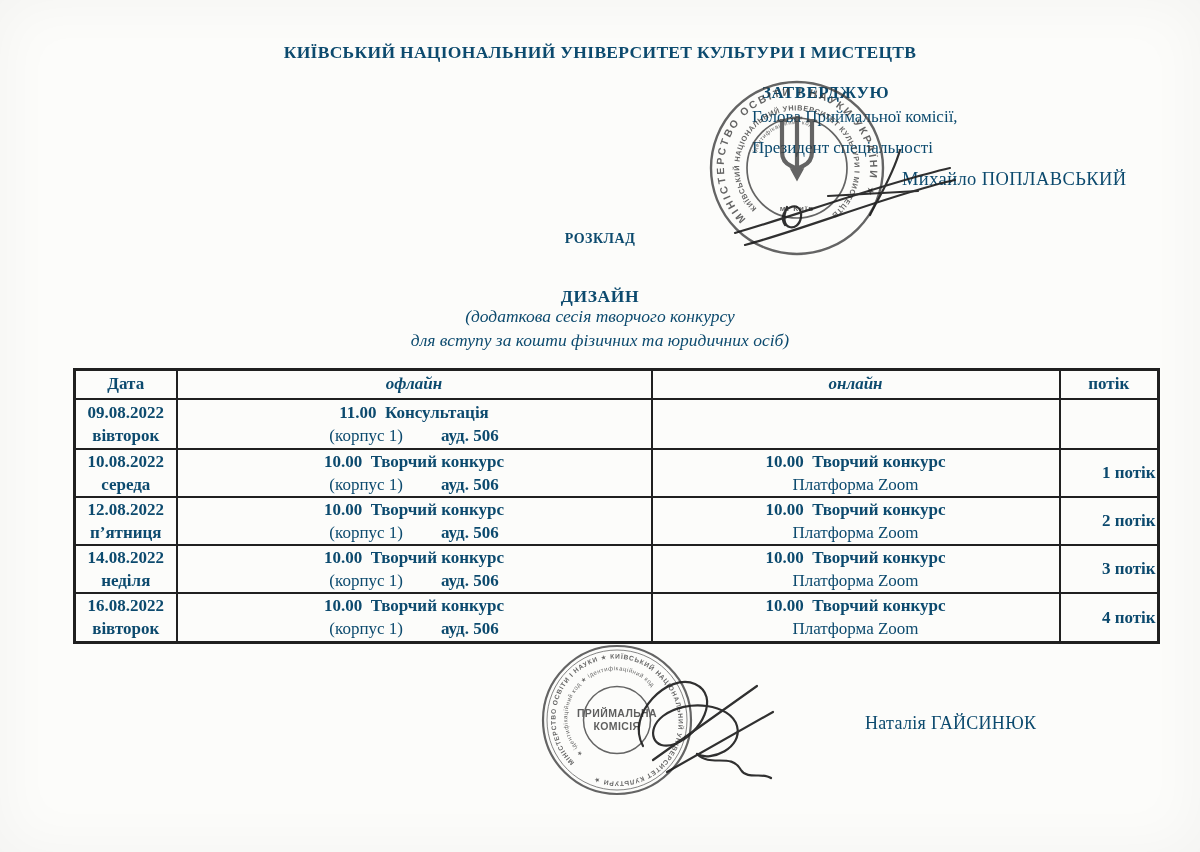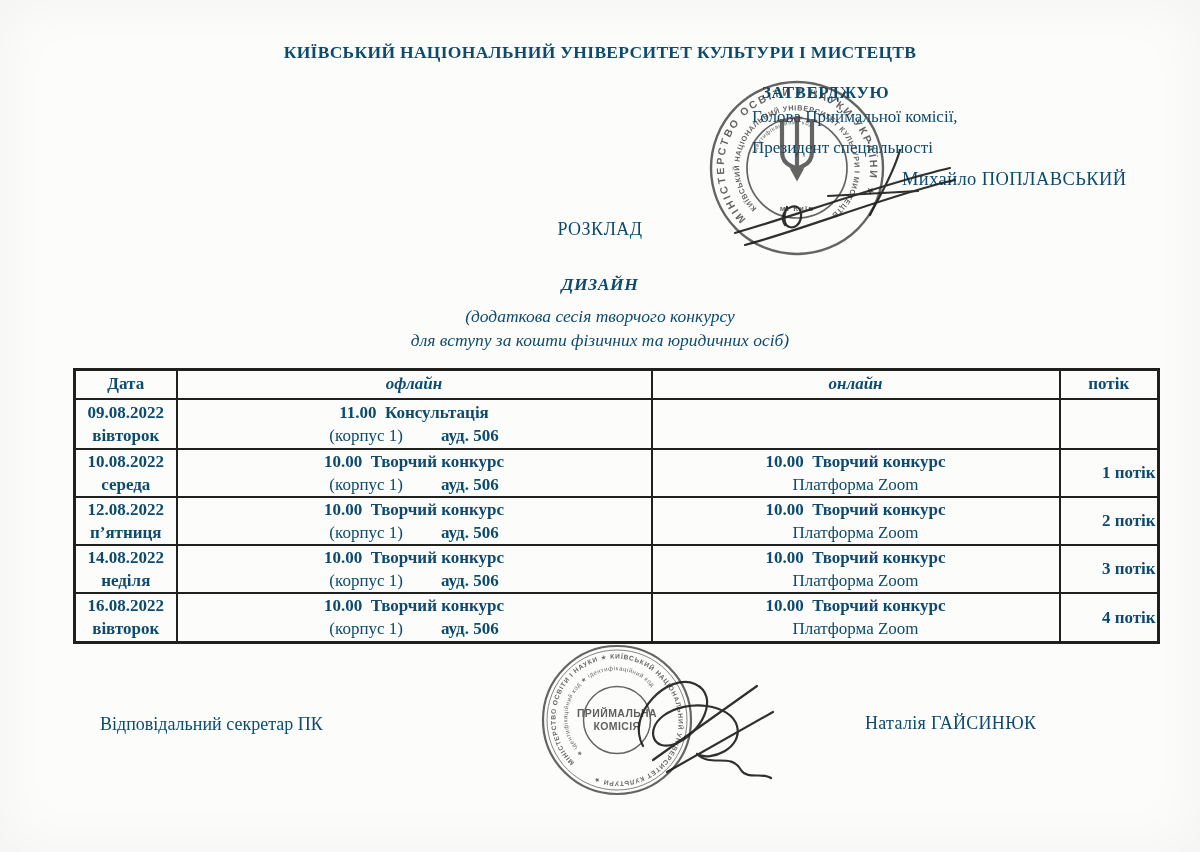--- a/index.html
+++ b/index.html
@@ -14,23 +14,23 @@
   .center{left:0;width:100%;text-align:center;}
   .pre{white-space:pre-wrap;}
 
   #univ-title{top:42px;font-size:17.5px;font-weight:700;letter-spacing:.3px;}
 
   #approval-heading{left:762px;top:83px;font-size:17px;font-weight:700;letter-spacing:.5px;}
   #approval-line1{left:752px;top:107px;font-size:17px;}
   #approval-line2{left:752px;top:138px;font-size:17px;}
   #signer-name{left:902px;top:169px;font-size:18.5px;letter-spacing:.4px;}
 
-  #doc-title{top:219px;font-size:18px;font-weight:400;letter-spacing:.5px;}
+  #doc-title{top:231px;font-size:14px;font-weight:700;letter-spacing:.5px;}
   #doc-subtitle{top:257px;font-size:17.5px;font-weight:700;}
-  #doc-specialty{top:274px;font-size:17.5px;font-weight:700;letter-spacing:.6px;font-style:italic;}
+  #doc-specialty{top:286px;font-size:17.5px;font-weight:700;letter-spacing:.6px;}
   #doc-note1{top:306px;font-size:17.5px;font-style:italic;}
   #doc-note2{top:330px;font-size:17.5px;font-style:italic;}
 
   #schedule{left:73px;top:368px;}
   table.sched{border-collapse:collapse;table-layout:fixed;width:1084px;}
   table.sched,td,th{border:2px solid #202020;}
   table.sched{border-width:3px;}
   th{font-size:17px;font-weight:700;padding:0;vertical-align:middle;}
   th.it{font-style:italic;margin-top:20px;}
   td{padding:0;vertical-align:middle;text-align:center;font-size:17px;line-height:23px;}
@@ -186,21 +186,20 @@
         <td>
               <div class="l1 pre">10.00  Творчий конкурс</div>
               <div>Платформа Zoom</div>
             </td>
         <td class="floc">4 потік</td>
       </tr>
     </tbody>
       </table>
   </div>
 
-  <div id="secretary-label" class="abs">Відповідальний секретар ПК</div>
   <div id="secretary-name" class="abs">Наталія ГАЙСИНЮК</div>
 
   <svg style="left:525px;top:628px;" width="265" height="210" viewBox="0 0 265 210">
     <g opacity="0.78">
       <circle cx="92" cy="92" r="74" fill="none" stroke="#3a3a3a" stroke-width="2.2"></circle>
       <circle cx="92" cy="92" r="70" fill="none" stroke="#3a3a3a" stroke-width="0.8"></circle>
       <circle cx="92" cy="92" r="33.5" fill="none" stroke="#3a3a3a" stroke-width="1.5"></circle>
       <path id="botOuterPath" d="M49.6,134.4 A60,60 0 1,1 134.4,49.6 A60,60 0 1,1 49.6,134.4" fill="none"></path>
       <path id="botInnerPath" d="M58.1,125.9 A48,48 0 1,1 125.9,58.1 A48,48 0 1,1 58.1,125.9" fill="none"></path>
       <text class="stamp-ring ring-b-out"><textPath href="#botOuterPath">МІНІСТЕРСТВО ОСВІТИ І НАУКИ ★ КИЇВСЬКИЙ НАЦІОНАЛЬНИЙ УНІВЕРСИТЕТ КУЛЬТУРИ ★</textPath></text>

